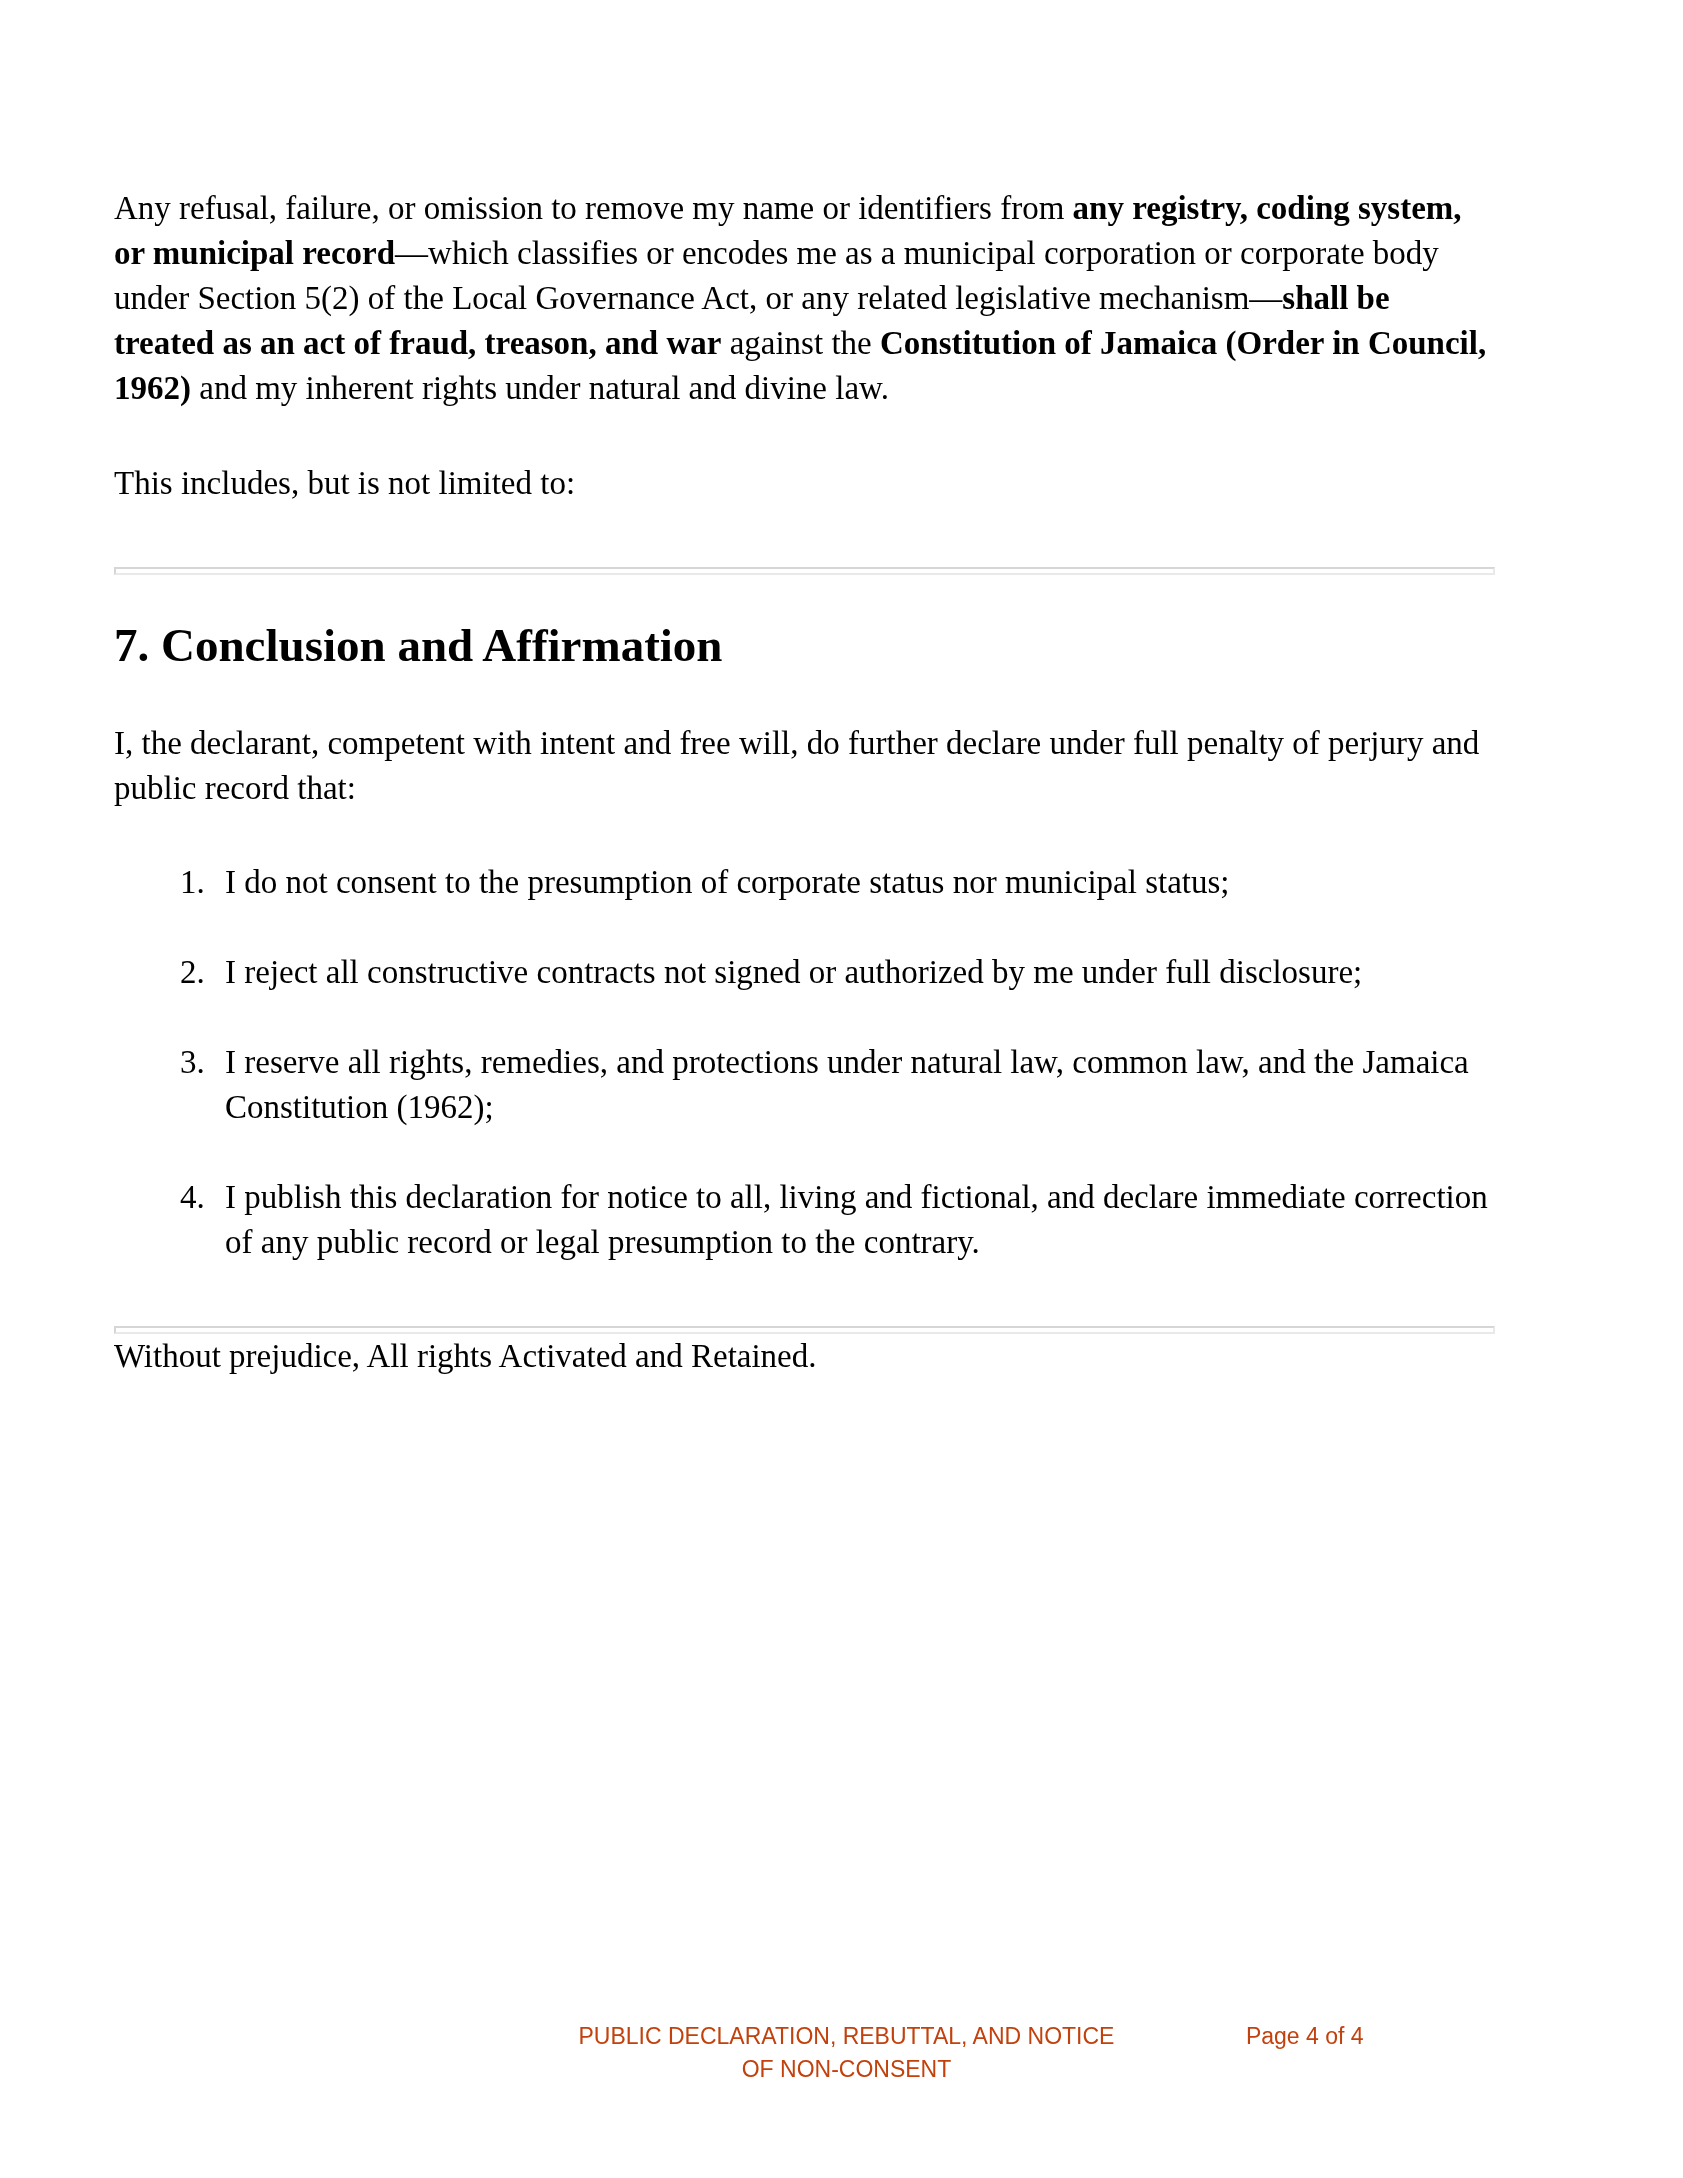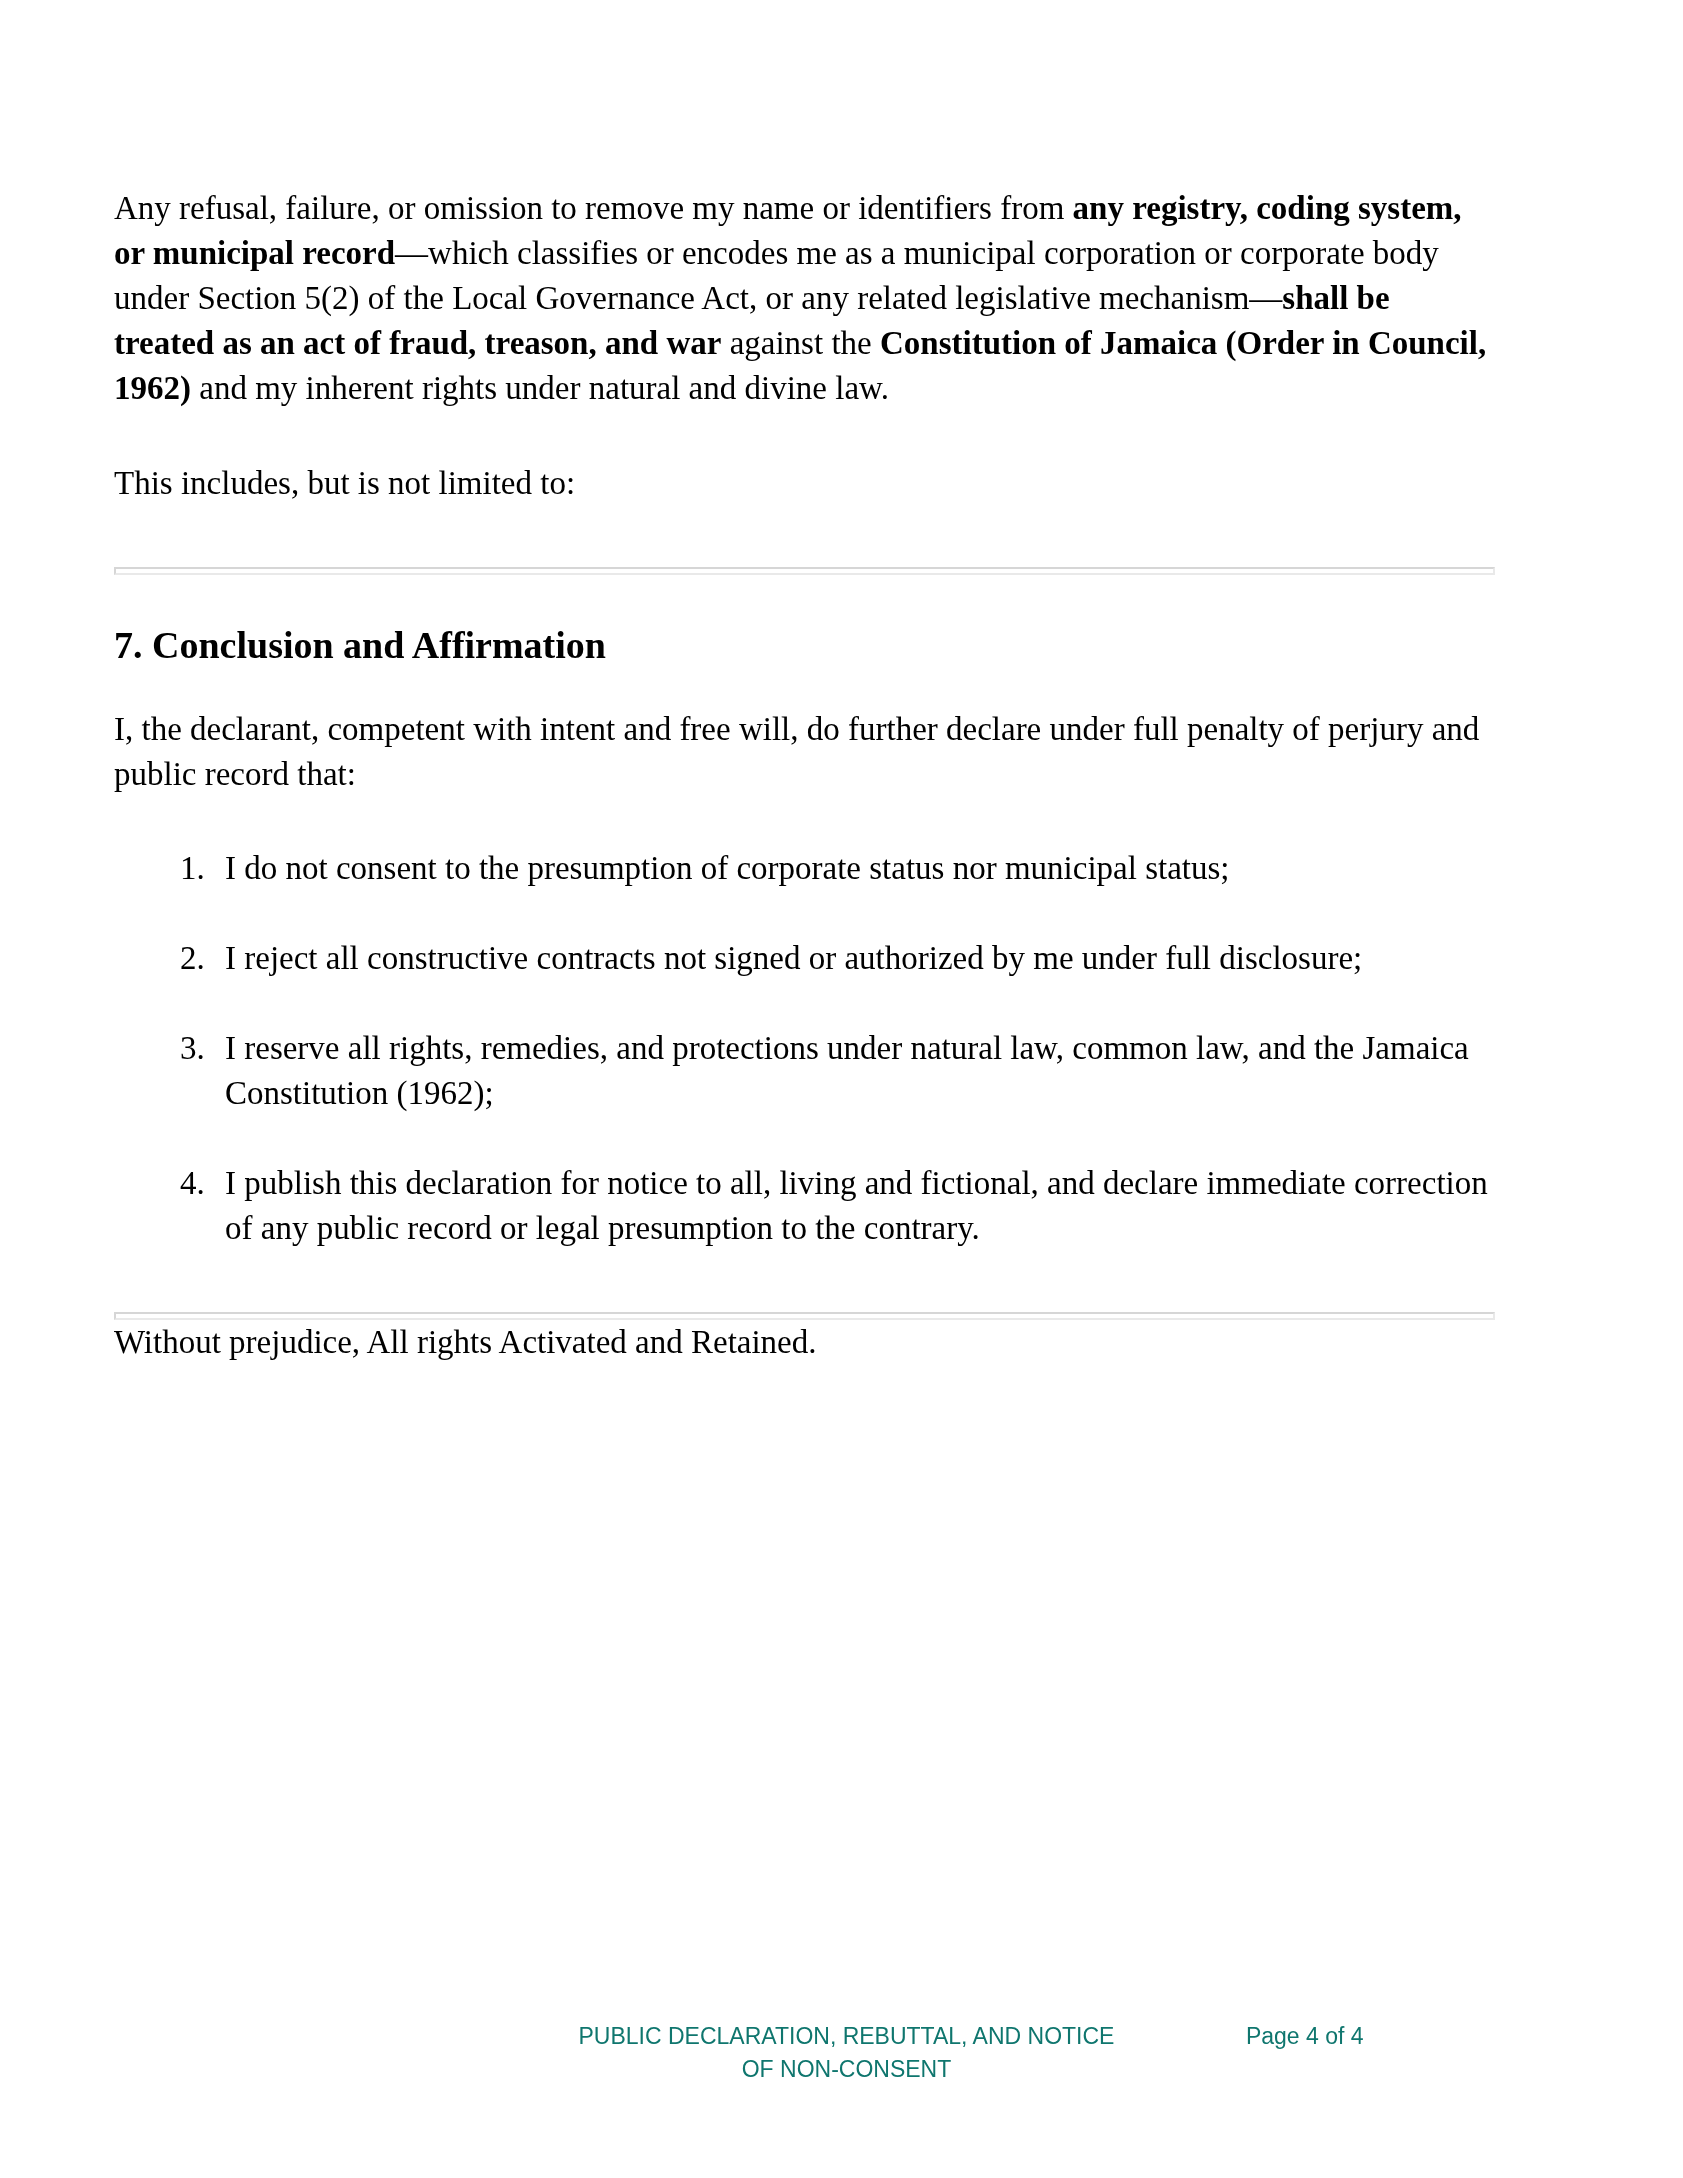--- a/index.html
+++ b/index.html
@@ -26,45 +26,45 @@
     height: 4px;
     border: 2px solid #d6d6d6;
     border-bottom-color: #e9e9e9;
     border-right-color: #e9e9e9;
     background: #ffffff;
     margin: 0;
   }
   .rule-1 { margin-top: 61px; }
   .rule-2 { margin-top: 61px; }
   h2.section-heading {
-    font-size: 38px;
+    font-size: 47px;
     line-height: 48px;
     font-weight: bold;
-    margin: 46px 0 38px 0;
+    margin: 46px 0 52px 0;
   }
   .para-intro { margin-bottom: 0; }
   .para-declared { margin-top: 51px; margin-bottom: 40px; font-weight: bold; }
   .para-prejudice { font-weight: normal; }
   .para-declared sup {
     font-size: 21px;
     line-height: 0;
     vertical-align: 13px;
   }
   .footer {
     position: absolute;
     top: 2020px;
     left: 198px;
     right: 188px;
     display: grid;
     grid-template-columns: 1fr auto 1fr;
     align-items: start;
     font-family: "Liberation Sans", "DejaVu Sans", sans-serif;
     font-size: 23px;
     line-height: 33px;
-    color: #0f766e;
+    color: #c2410c;
   }
   .footer-center { grid-column: 2; text-align: center; }
   .footer-right { grid-column: 3; text-align: center; }
 </style>
 </head>
 <body>
 
 <div class="page">
 
   <p class="para-main"><span>Any refusal, failure, or omission to remove my name or identifiers from </span><b>any registry, coding system, or municipal record</b><span>—which classifies or encodes me as a municipal corporation or corporate body under Section 5(2) of the Local Governance Act, or any related legislative mechanism—</span><b>shall be treated as an act of fraud, treason, and war</b><span> against the </span><b>Constitution of Jamaica (Order in Council, 1962)</b><span> and my inherent rights under natural and divine law.</span></p>

